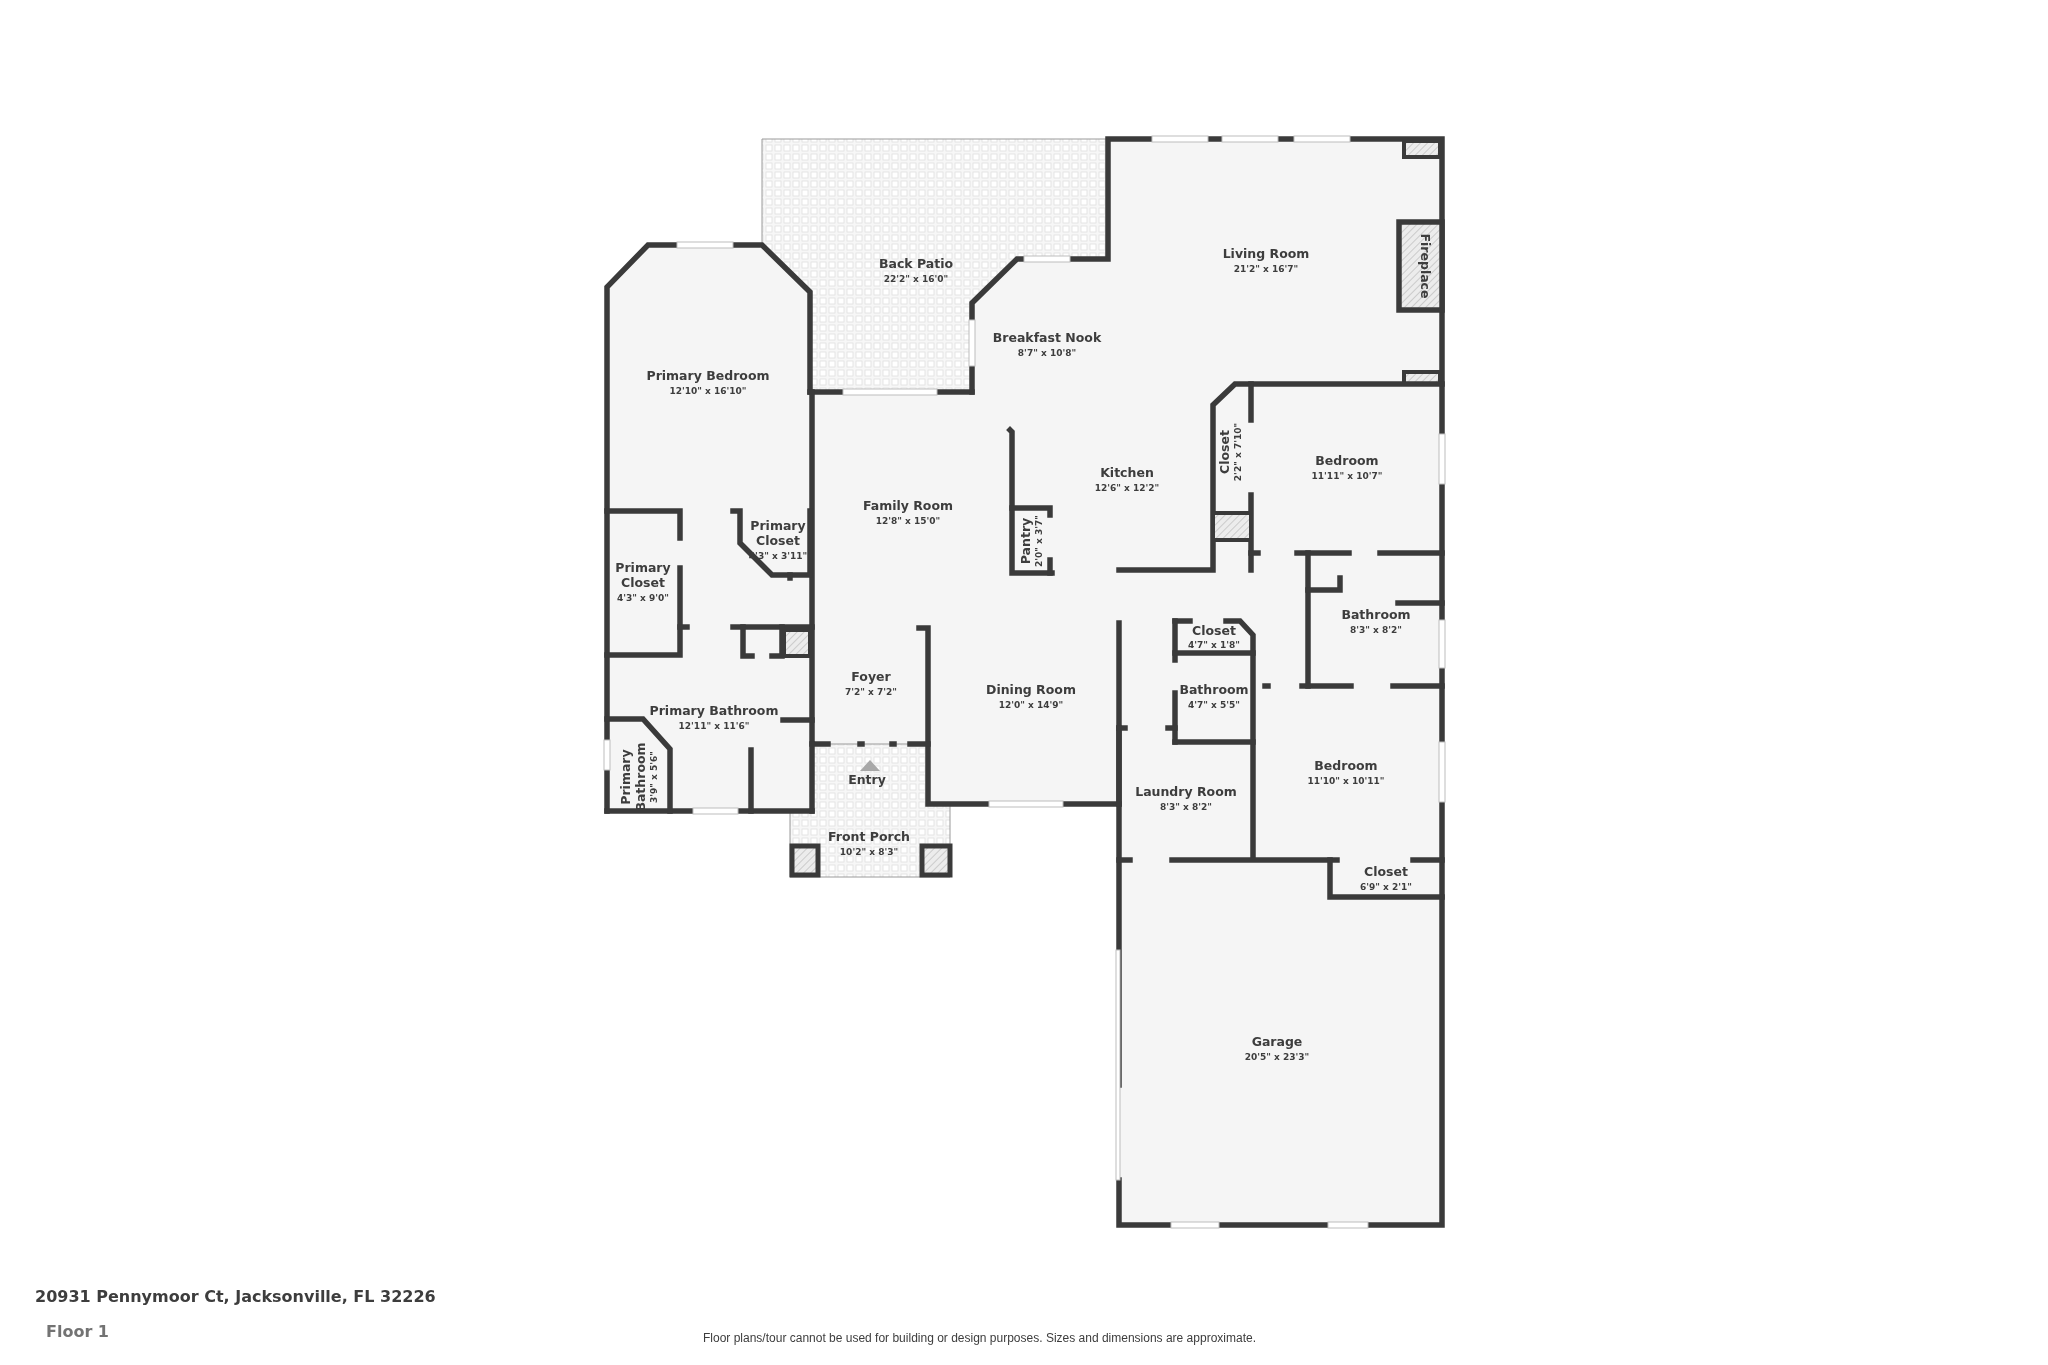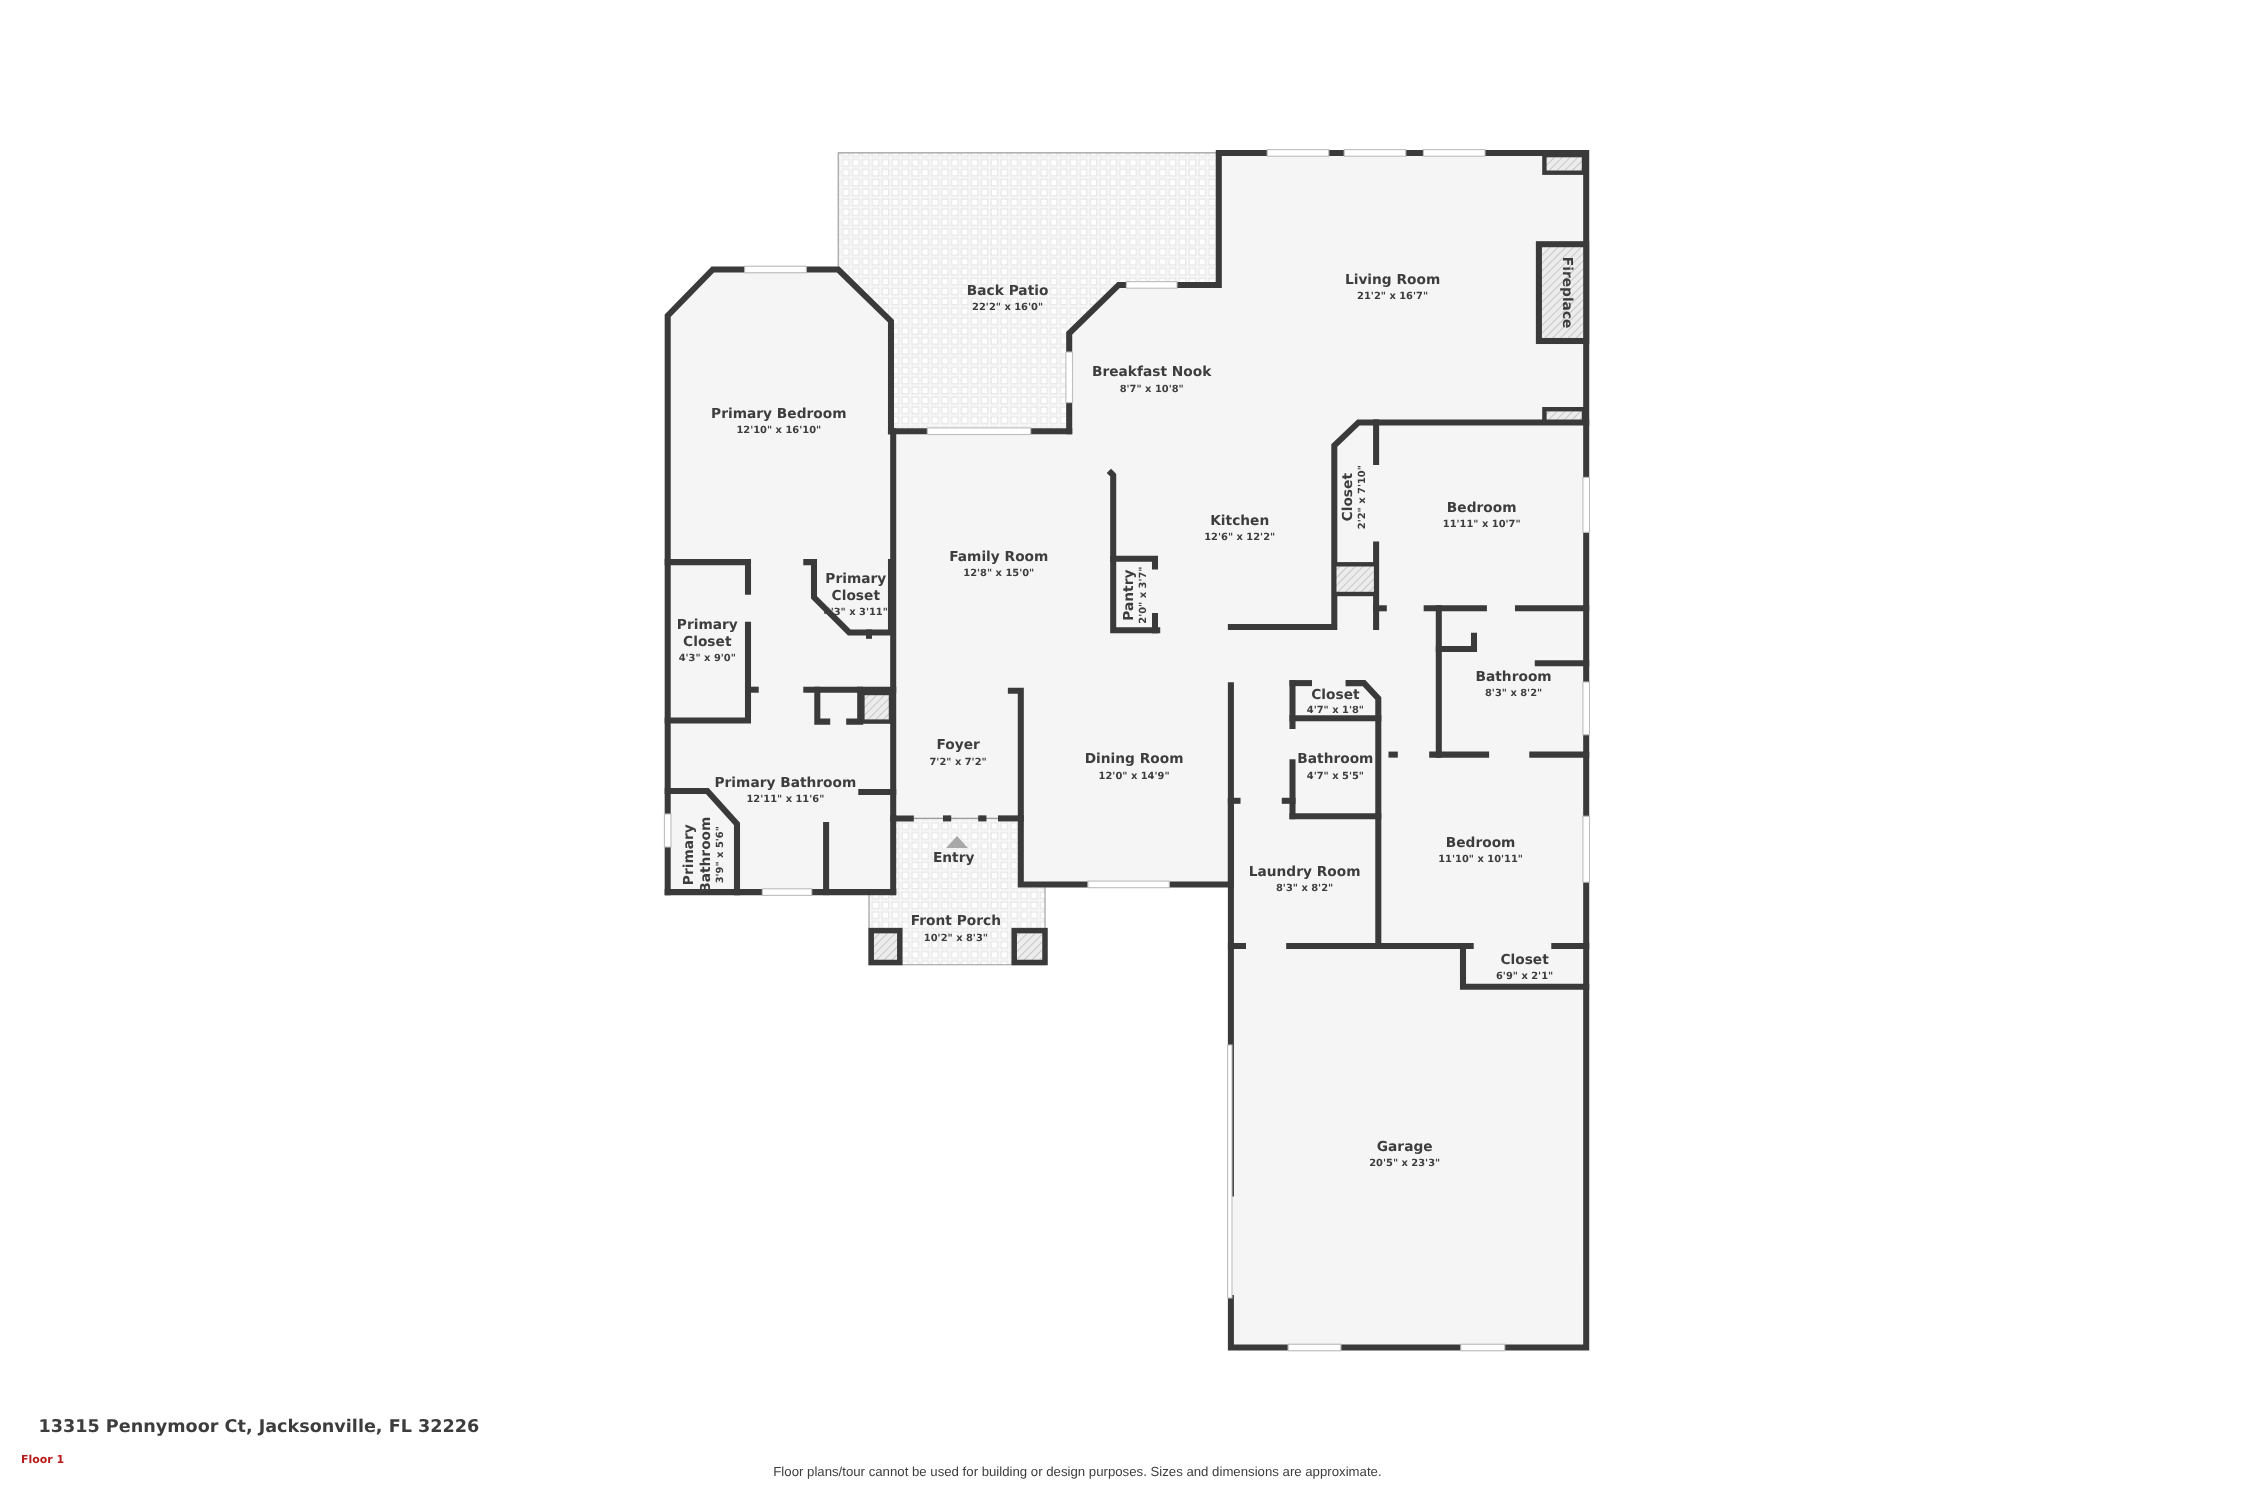--- a/index.html
+++ b/index.html
@@ -3,21 +3,21 @@
 <meta charset="utf-8">
 <style>
   html,body{margin:0;padding:0;background:#ffffff;}
   body{width:2048px;height:1365px;position:relative;overflow:hidden;font-family:"DejaVu Sans","Liberation Sans",sans-serif;}
   #plan{position:absolute;left:0;top:0;width:2048px;height:1365px;}
   .room-label{font-family:"DejaVu Sans",sans-serif;font-weight:bold;font-size:12.5px;fill:#3d3d3d;text-anchor:middle;}
   .room-dim{font-family:"DejaVu Sans",sans-serif;font-weight:bold;font-size:9px;fill:#3d3d3d;text-anchor:middle;}
   .wall{stroke:#3a3a3a;stroke-width:5.5;stroke-linecap:square;fill:none;}
   .win{stroke:#bdbdbd;stroke-width:1;fill:#ffffff;}
   .footer-address{position:absolute;left:35px;top:1287px;font-size:16px;font-weight:bold;color:#3d3d3d;font-family:"DejaVu Sans","Liberation Sans",sans-serif;}
-  .footer-floor{position:absolute;left:19px;top:1322px;font-size:10px;font-weight:bold;color:#b91c1c;font-family:"DejaVu Sans","Liberation Sans",sans-serif;}
+  .footer-floor{position:absolute;left:46px;top:1322px;font-size:16px;font-weight:bold;color:#737373;font-family:"DejaVu Sans","Liberation Sans",sans-serif;}
   .footer-disclaimer{position:absolute;left:703px;top:1331px;font-size:12px;font-weight:normal;color:#3d3d3d;font-family:"Liberation Sans","DejaVu Sans",sans-serif;}
 </style>
 </head>
 <body>
 
 <svg id="plan" viewBox="0 0 2048 1365" xmlns="http://www.w3.org/2000/svg">
   <defs>
     <pattern id="tile" width="9" height="9" patternUnits="userSpaceOnUse">
       <rect width="9" height="9" fill="#f7f7f7"></rect>
       <rect x="1" y="1" width="6" height="6" fill="#ffffff" stroke="#e0e0e0" stroke-width="0.8"></rect>
@@ -209,15 +209,15 @@
     <text class="room-dim" x="869" y="855">10'2" x 8'3"</text>
 
     <text class="room-label" x="1386" y="876">Closet</text>
     <text class="room-dim" x="1386" y="890">6'9" x 2'1"</text>
 
     <text class="room-label" x="1277" y="1046">Garage</text>
     <text class="room-dim" x="1277" y="1060">20'5" x 23'3"</text>
   </g>
 </svg>
 
-<div class="footer-address">13315 Pennymoor Ct, Jacksonville, FL 32226</div>
+<div class="footer-address">20931 Pennymoor Ct, Jacksonville, FL 32226</div>
 <div class="footer-floor">Floor 1</div>
 <div class="footer-disclaimer">Floor plans/tour cannot be used for building or design purposes. Sizes and dimensions are approximate.</div>
 
 </body></html>

